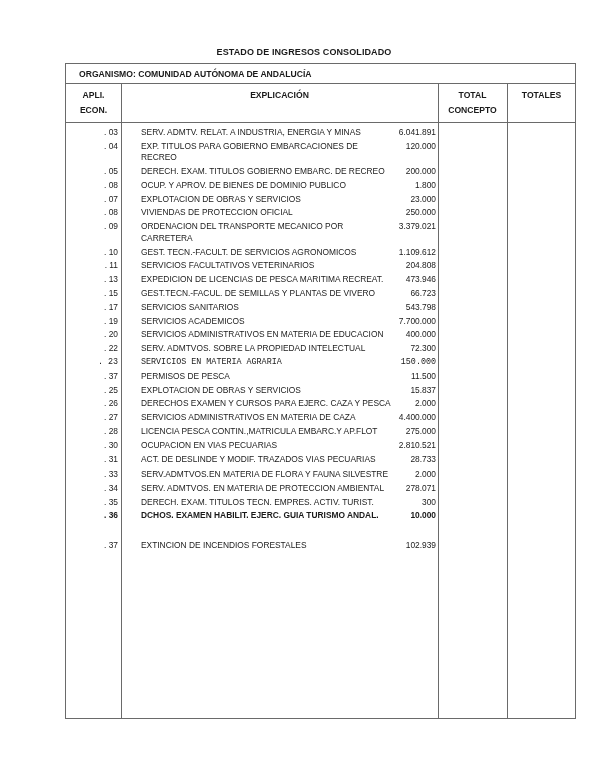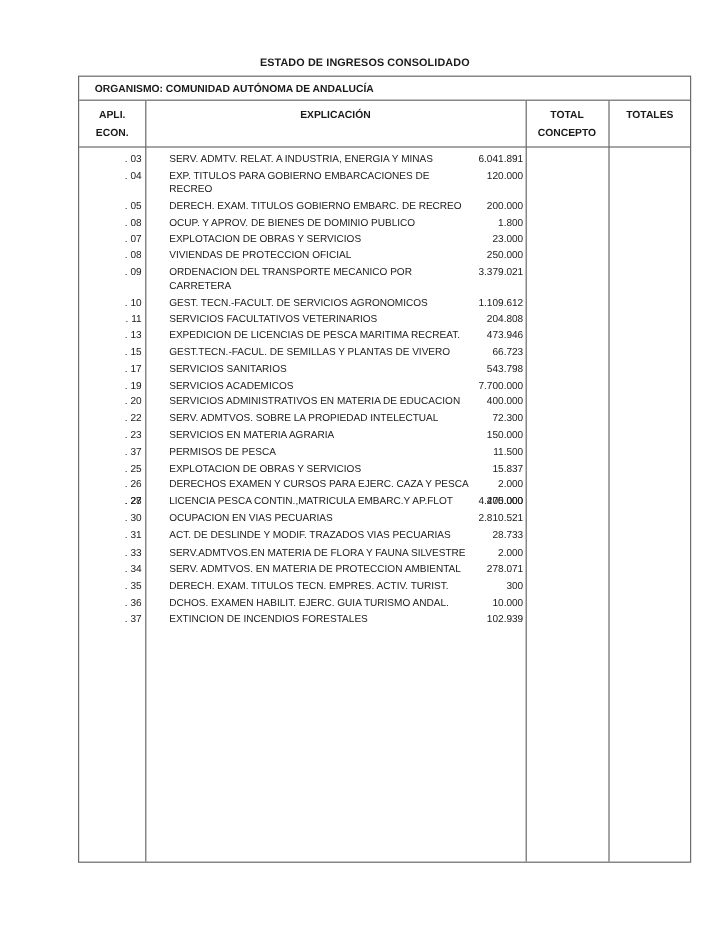--- a/index.html
+++ b/index.html
@@ -118,21 +118,21 @@
       <div class="row" style="margin-bottom: 2.3px;">
         <div class="code">. 20</div>
         <div class="desc">SERVICIOS ADMINISTRATIVOS EN MATERIA DE EDUCACION</div>
         <div class="amt">400.000</div>
       </div>
       <div class="row" style="margin-bottom: 2.3px;">
         <div class="code">. 22</div>
         <div class="desc">SERV. ADMTVOS. SOBRE LA PROPIEDAD INTELECTUAL</div>
         <div class="amt">72.300</div>
       </div>
-      <div class="row" style="margin-bottom: 2.3px;">
+      <div class="row" style="margin-bottom: 2.3px; font-family: Liberation Mono, monospace;">
         <div class="code">. 23</div>
         <div class="desc">SERVICIOS EN MATERIA AGRARIA</div>
         <div class="amt">150.000</div>
       </div>
       <div class="row" style="margin-bottom: 2.3px;">
         <div class="code">. 37</div>
         <div class="desc">PERMISOS DE PESCA</div>
         <div class="amt">11.500</div>
       </div>
       <div class="row" style="margin-bottom: 2.3px;">
@@ -140,20 +140,21 @@
         <div class="desc">EXPLOTACION DE OBRAS Y SERVICIOS</div>
         <div class="amt">15.837</div>
       </div>
       <div class="row" style="margin-bottom: 2.3px;">
         <div class="code">. 26</div>
         <div class="desc">DERECHOS EXAMEN Y CURSOS PARA EJERC. CAZA Y PESCA</div>
         <div class="amt">2.000</div>
       </div>
       <div class="row" style="margin-bottom: 2.3px;">
         <div class="code">. 27</div>
+        <div class="desc">SERVICIOS ADMINISTRATIVOS EN MATERIA DE CAZA</div>
         <div class="amt">4.400.000</div>
       </div>
       <div class="row" style="margin-bottom: 2.3px;">
         <div class="code">. 28</div>
         <div class="desc">LICENCIA PESCA CONTIN.,MATRICULA EMBARC.Y AP.FLOT</div>
         <div class="amt">275.000</div>
       </div>
       <div class="row" style="margin-bottom: 2.3px;">
         <div class="code">. 30</div>
         <div class="desc">OCUPACION EN VIAS PECUARIAS</div>
@@ -172,21 +173,21 @@
       <div class="row" style="margin-bottom: 2.3px;">
         <div class="code">. 34</div>
         <div class="desc">SERV. ADMTVOS. EN MATERIA DE PROTECCION AMBIENTAL</div>
         <div class="amt">278.071</div>
       </div>
       <div class="row" style="margin-bottom: 2.3px;">
         <div class="code">. 35</div>
         <div class="desc">DERECH. EXAM. TITULOS TECN. EMPRES. ACTIV. TURIST.</div>
         <div class="amt">300</div>
       </div>
-      <div class="row" style="margin-bottom: 2px;">
+      <div class="row" style="margin-bottom: 18px; font-weight: bold;">
         <div class="code">. 36</div>
         <div class="desc">DCHOS. EXAMEN HABILIT. EJERC. GUIA TURISMO ANDAL.</div>
         <div class="amt">10.000</div>
       </div>
       <div class="row" style="margin-bottom: 2.3px;">
         <div class="code">. 37</div>
         <div class="desc">EXTINCION DE INCENDIOS FORESTALES</div>
         <div class="amt">102.939</div>
       </div>
     </div>

